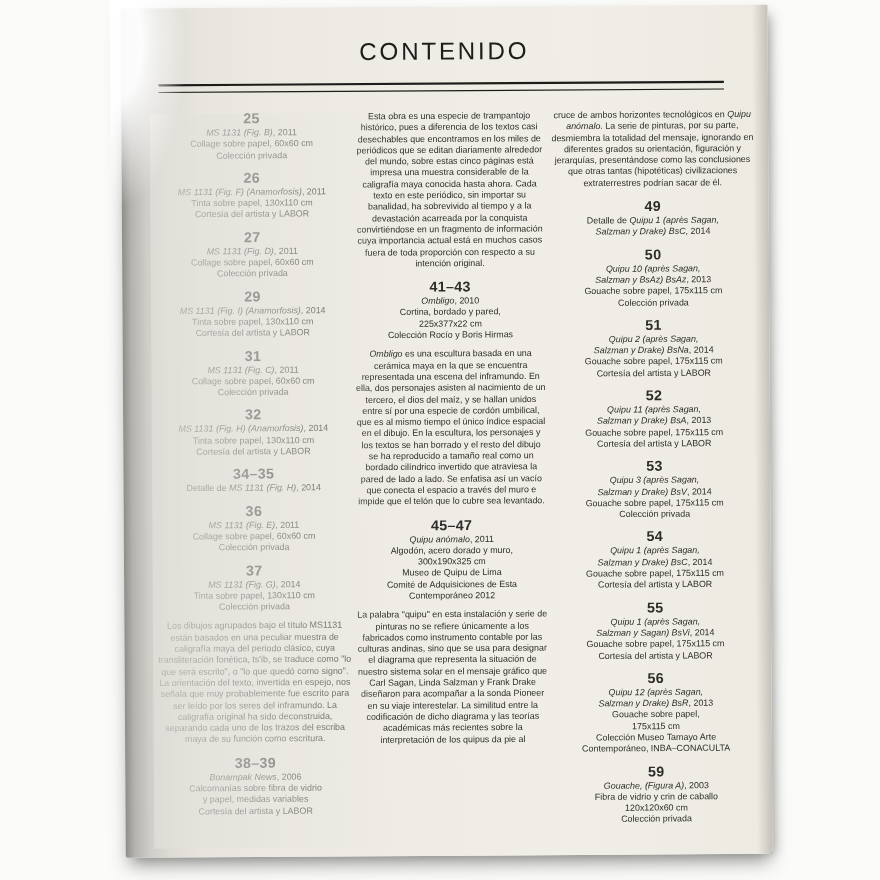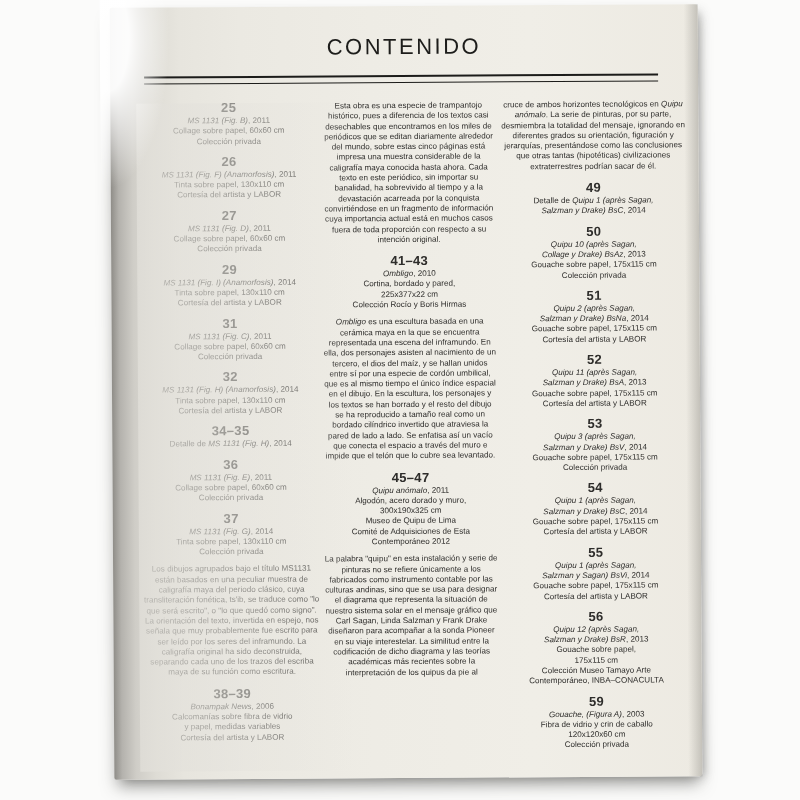--- a/index.html
+++ b/index.html
@@ -188,21 +188,21 @@
       <div class="col col-2">
           <div class="para"><span>cruce de ambos horizontes tecnológicos en </span><span class="it">Quipu anómalo</span><span>. La serie de pinturas, por su parte, desmiembra la totalidad del mensaje, ignorando en diferentes grados su orientación, figuración y jerarquías, presentándose como las conclusiones que otras tantas (hipotéticas) civilizaciones extraterrestres podrían sacar de él.</span></div>
           <div class="entry">
             <div class="entry-pages">49</div>
             <div class="entry-line"><span>Detalle de </span><span class="it">Quipu 1 (après Sagan,</span></div>
             <div class="entry-line"><span class="it">Salzman y Drake) BsC</span><span>, 2014</span></div>
           </div>
           <div class="entry">
             <div class="entry-pages">50</div>
             <div class="entry-line"><span class="it">Quipu 10 (après Sagan,</span></div>
-            <div class="entry-line"><span class="it">Collage y Drake) BsAz</span><span>, 2013</span></div>
+            <div class="entry-line"><span class="it">Salzman y BsAz) BsAz</span><span>, 2013</span></div>
             <div class="entry-line"><span>Gouache sobre papel, 175x115 cm</span></div>
             <div class="entry-line"><span>Colección privada</span></div>
           </div>
           <div class="entry">
             <div class="entry-pages">51</div>
             <div class="entry-line"><span class="it">Quipu 2 (après Sagan,</span></div>
             <div class="entry-line"><span class="it">Salzman y Drake) BsNa</span><span>, 2014</span></div>
             <div class="entry-line"><span>Gouache sobre papel, 175x115 cm</span></div>
             <div class="entry-line"><span>Cortesía del artista y LABOR</span></div>
           </div>

